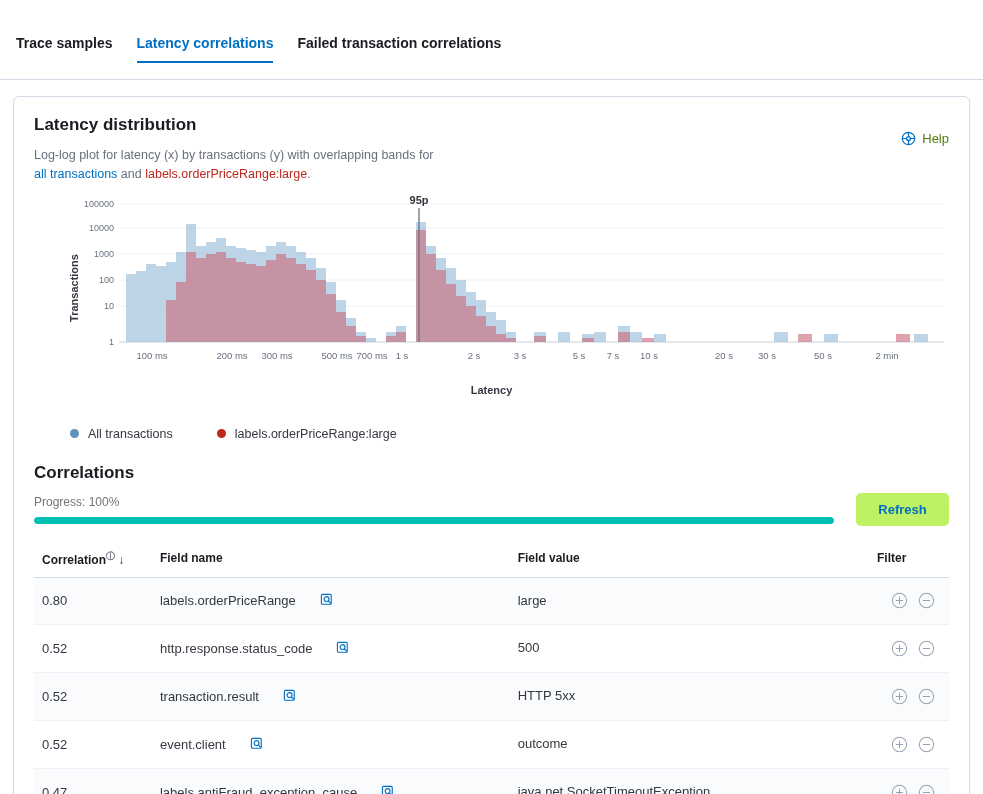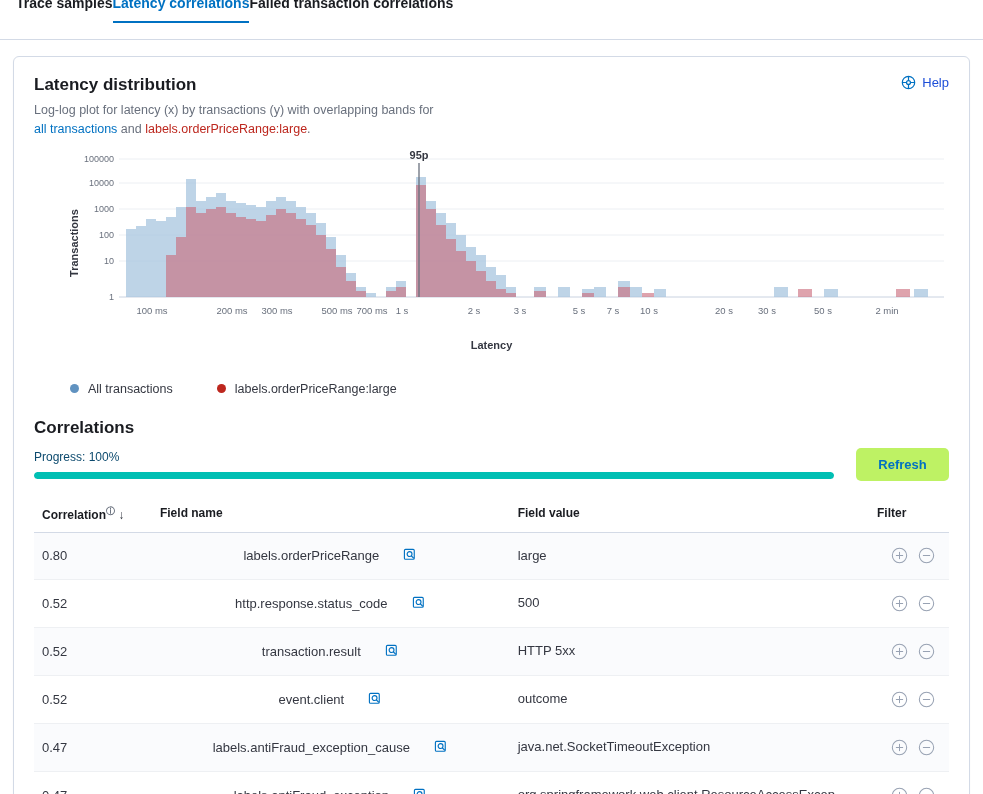--- a/index.html
+++ b/index.html
@@ -10,23 +10,25 @@
     font-family: "Liberation Sans", sans-serif;
     color: #343741;
     overflow: hidden;
   }
   .app { width: 983px; height: 794px; position: relative; background: #ffffff; }
 
   
   .tabbar {
     display: flex;
     align-items: flex-end;
+    gap: 24px;
     height: 40px;
     padding: 16px 16px;
     border-bottom: 1px solid #d3dae6;
+    margin-top: 40px;
   }
   .tab {
     font-size: 14px;
     font-weight: bold;
     color: #1a1c21;
     padding: 0 0 11px 0;
     cursor: pointer;
     border-bottom: 2px solid transparent;
     line-height: 1;
   }
@@ -49,22 +51,22 @@
 
   .panel-head { display: flex; justify-content: space-between; align-items: flex-start; }
   h2.section-title {
     font-size: 17px;
     font-weight: bold;
     color: #1a1c21;
     margin: 0 0 6px 0;
   }
   .help-link {
     display: flex; align-items: center; gap: 6px;
-    color: #1d4ed8; font-size: 13px; cursor: pointer;
-    margin-top: 0;
+    color: #4d7c0f; font-size: 13px; cursor: pointer;
+    margin-top: 16px;
   }
   .desc {
     font-size: 12.5px;
     color: #69707d;
     line-height: 1.5;
     margin: 0;
     max-width: 620px;
   }
   .link-blue { color: #0071c2; cursor: pointer; }
   .link-pink { color: #bd271e; cursor: pointer; }
@@ -112,21 +114,21 @@
 
   
   h2.corr-title {
     font-size: 17px; font-weight: bold; color: #1a1c21;
     margin: 22px 0 10px 0;
   }
   .progress-row {
     display: flex; align-items: flex-start; gap: 22px;
   }
   .progress-col { flex: 1; padding-top: 2px; }
-  .progress-label { font-size: 12px; color: #0c4a6e; margin-bottom: 8px; }
+  .progress-label { font-size: 12px; color: #737373; margin-bottom: 8px; }
   .progress-track {
     height: 7px; background: #e6ebf2; border-radius: 4px; width: 800px;
     overflow: hidden;
   }
   .progress-fill { height: 7px; background: #00bfb3; border-radius: 4px; }
   .refresh-btn {
     width: 113px; height: 33px;
     background: #bef264;
     color: #0071c2;
     font-size: 13px;
@@ -158,21 +160,21 @@
     border-bottom: 1px solid #eef0f3;
     color: #343741;
     vertical-align: middle;
   }
   tr.zebra td { background: #fafbfd; }
   .col-corr { width: 118px; }
   .col-field { width: 358px; }
   .col-value { width: 360px; }
   .col-filter { width: 80px; text-align: right; }
   th.col-filter { text-align: right; padding-right: 14px; }
-  .field-cell { display: flex; align-items: center; gap: 24px; justify-content: center; }
+  .field-cell { display: flex; align-items: center; gap: 24px; }
   .magnify { cursor: pointer; flex: none; }
   .filter-cell { display: flex; justify-content: flex-end; gap: 10px; padding-right: 6px; }
   .circ-btn { cursor: pointer; }
   .sort-arrow { font-size: 12px; color: #343741; }
   .info-i {
     display: inline-block;
     font-size: 9px;
     vertical-align: super;
     color: #69707d;
   }

